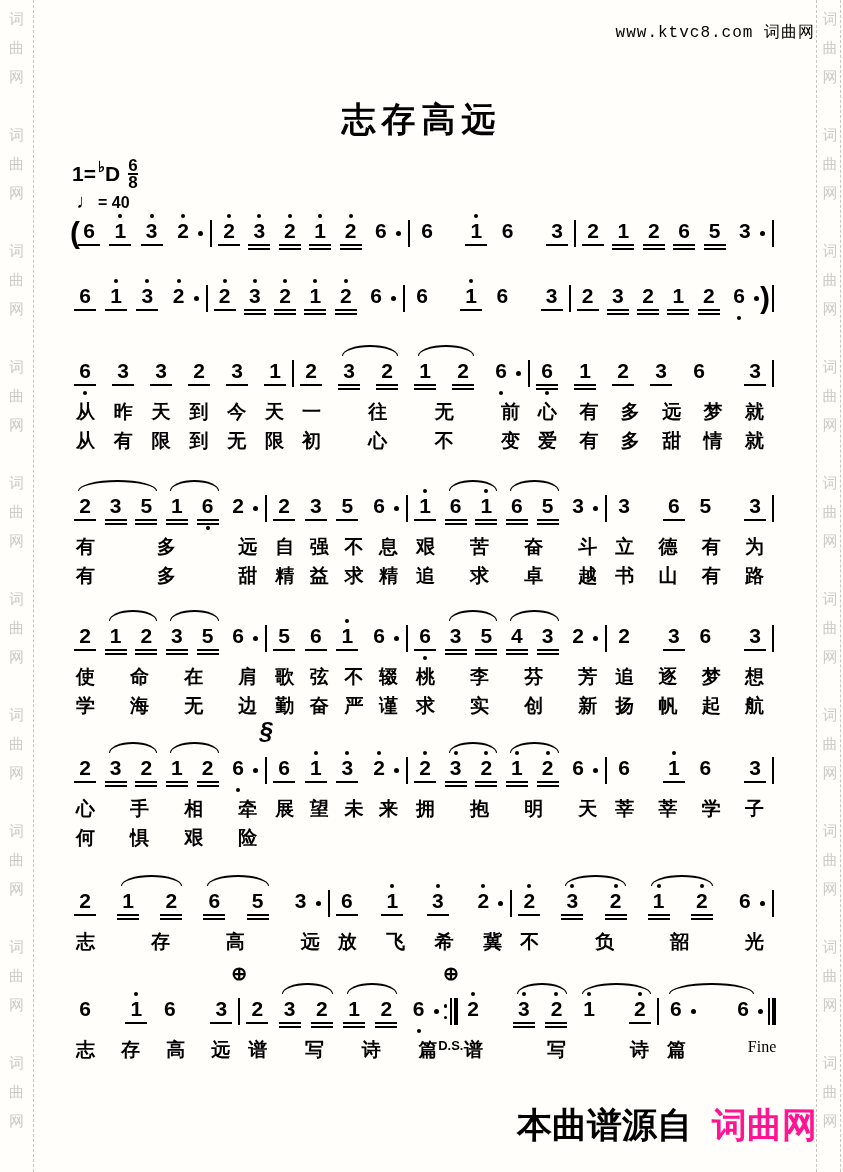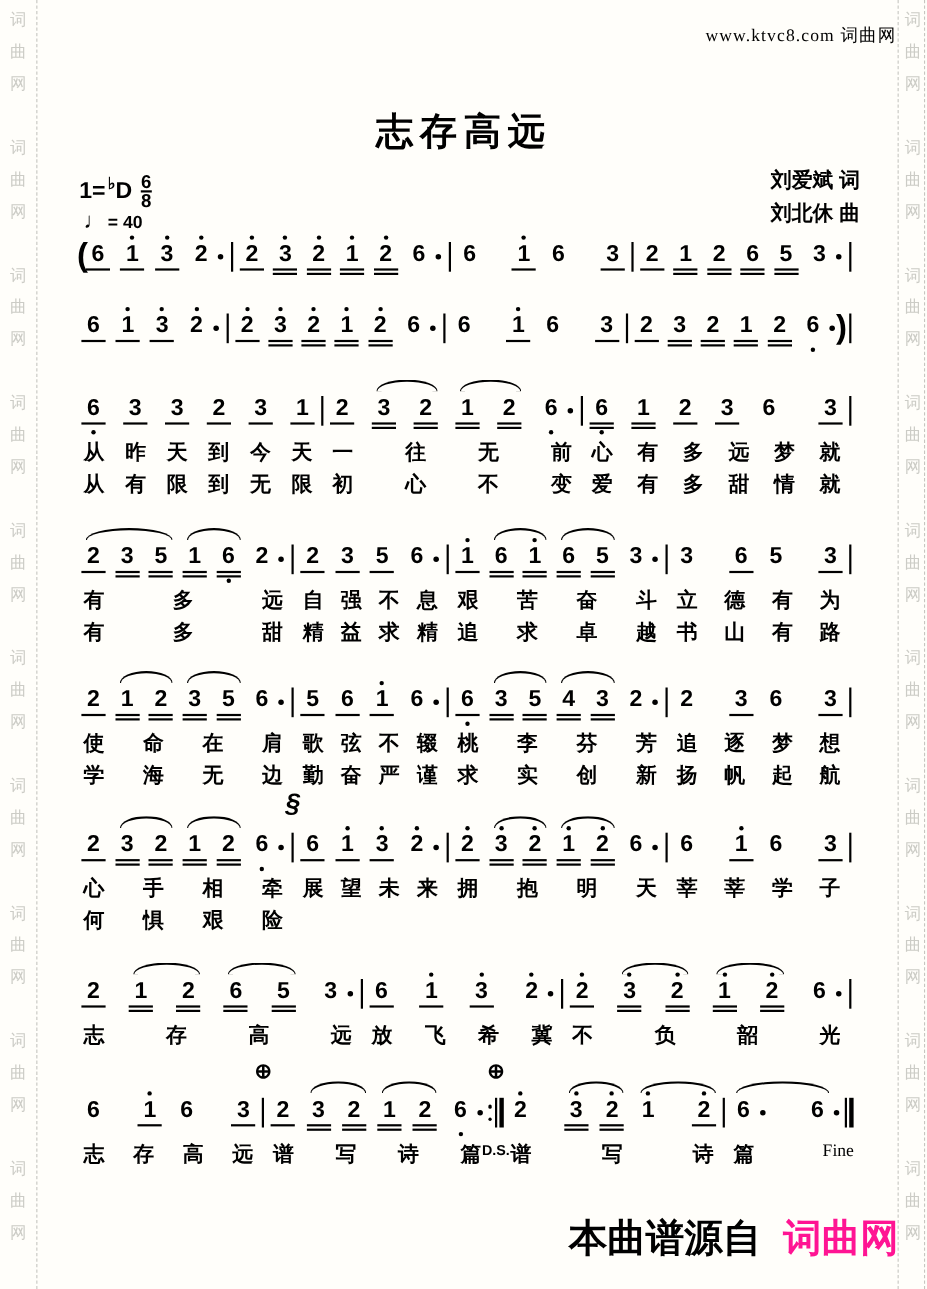--- a/index.html
+++ b/index.html
@@ -6,21 +6,21 @@
   .page{position:relative;width:843px;height:1172px;background:#fffefa;overflow:hidden;
         font-family:"Liberation Sans",sans-serif;color:#000;}
   
   .strip{position:absolute;top:0;bottom:0;overflow:hidden;}
   .strip-l{left:0;width:33px;border-right:1px dashed #c6c6c0;}
   .strip-r{right:0;width:26px;border-left:1px dashed #c6c6c0;}
   .redge{position:absolute;right:2px;top:0;bottom:0;border-right:1px dashed #c6c6c0;}
   .wmcol{display:flex;flex-direction:column;align-items:center;padding-top:4px;}
   .wmch{font-size:15px;line-height:15px;margin:7px 0;color:#ccccc6;}
   
-  .sitewm{position:absolute;top:22px;right:28px;font-family:Liberation Serif, serif;
+  .sitewm{position:absolute;top:22px;right:28px;font-family:Liberation Mono, monospace;
           font-size:16px;letter-spacing:1px;}
   .title{position:absolute;top:74px;left:0;right:0;text-align:center;font-size:34px;
          font-weight:bold;letter-spacing:6px;}
   .subtitle{position:absolute;top:136px;left:0;right:0;text-align:center;font-size:17px;font-weight:bold;}
   .keyblock{position:absolute;left:72px;top:158px;display:flex;align-items:center;
             font-size:21px;font-weight:bold;}
   .flat{font-size:15px;position:relative;top:-7px;margin-left:2px;}
   .meter{display:inline-flex;flex-direction:column;margin-left:8px;font-size:17px;
          line-height:15px;text-align:center;}
   .meter .mb{border-top:2px solid #000;}
@@ -155,24 +155,20 @@
       <span>D</span>
     <span class="meter">
       <span class="mt">6</span>
       <span class="mb">8</span>
     </span>
   </div>
   <div class="tempo">
     <span class="tnote">♩</span><span>= 40</span>
   </div>
 
-  <div class="credits">
-    <div>刘爱斌 词</div>
-    <div>刘北休 曲</div>
-  </div>
 
   <div id="score">
       <div class="sysline" style="top: 212px;">
         <span class="paren" style="margin-right: -6px;">(</span>
         <div class="measure" style="flex-grow: 4;">
           <div class="notes">
             <div class="note">
               <span class="digit">6</span>
               <div class="ul u1"></div>
             </div>

